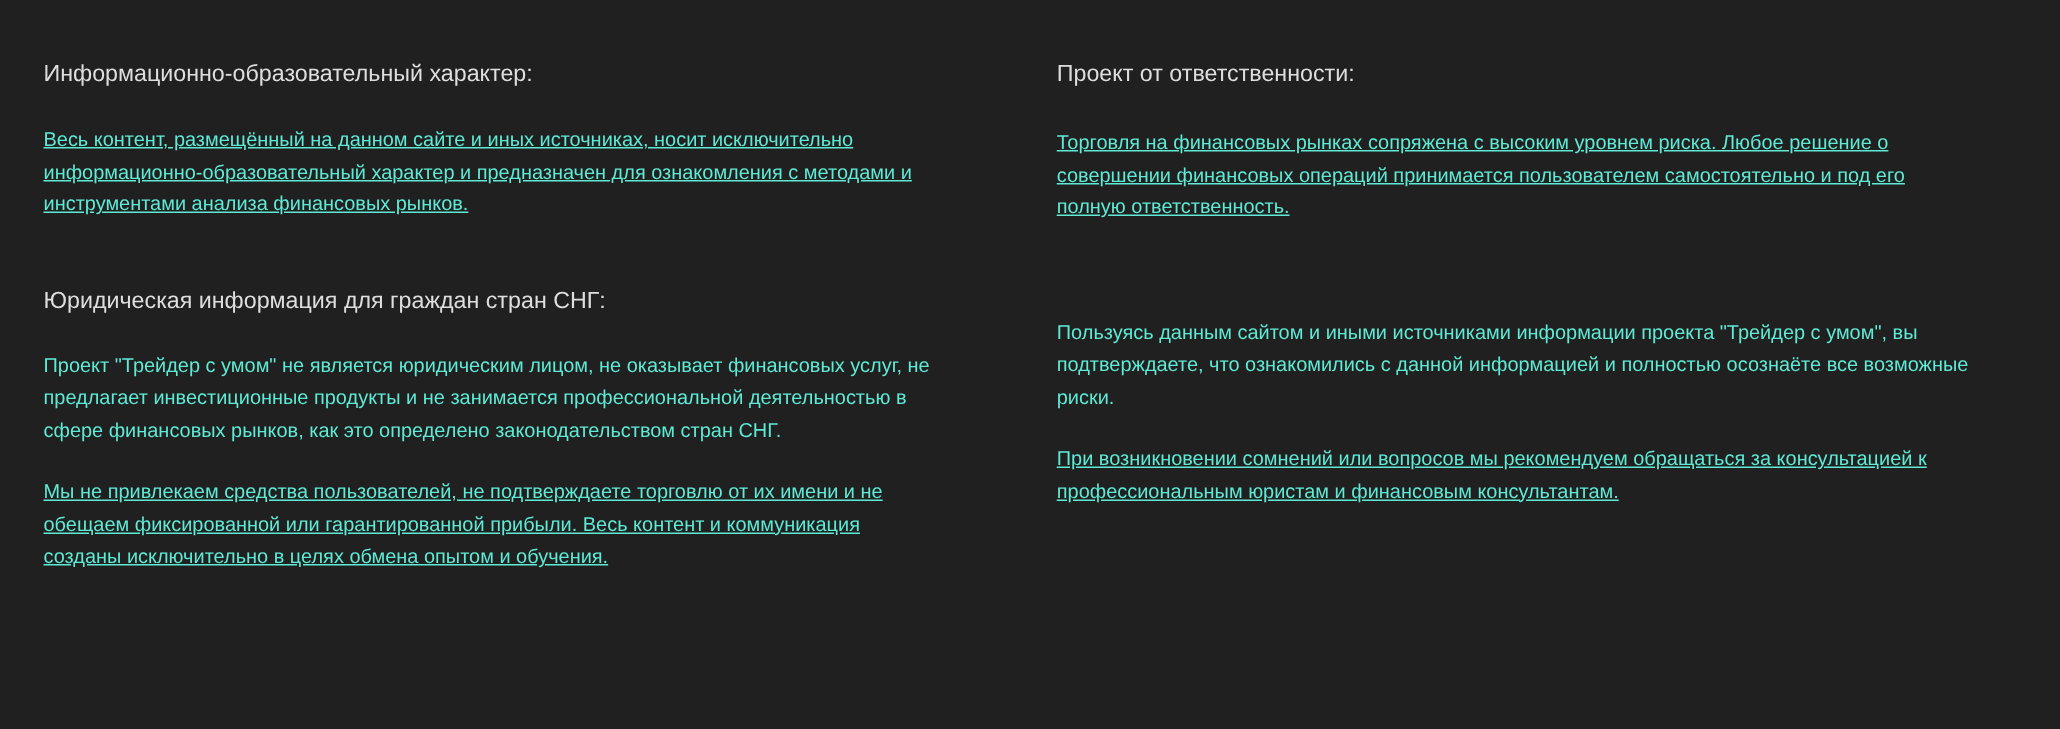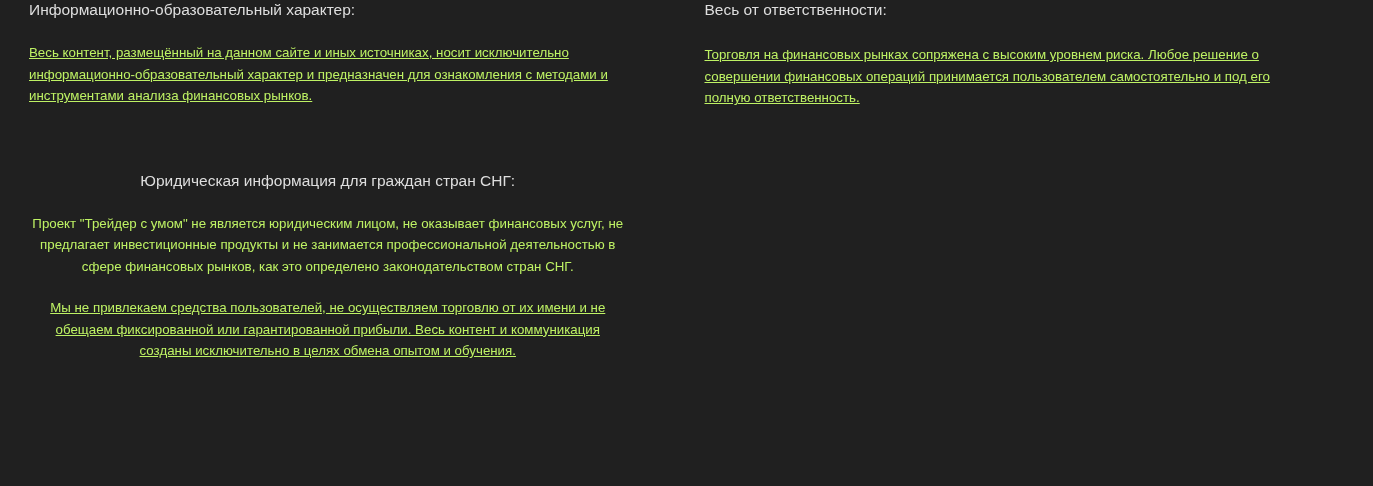--- a/index.html
+++ b/index.html
@@ -18,20 +18,21 @@
     position: relative;
     width: 1373px;
     height: 486px;
     box-sizing: border-box;
     display: flex;
     flex-direction: row;
   }
   .column {
     box-sizing: border-box;
     flex: 0 0 50%;
+    padding-top: 40px;
   }
   .col-left {
     padding-left: 29px;
     padding-right: 60px;
   }
   .col-right {
     padding-left: 18px;
     padding-right: 60px;
   }
   .section {
@@ -43,31 +44,30 @@
     color: #dedede;
     margin: 0 0 22px 0;
     font-weight: 400;
   }
   .col-right .section-title {
     margin-bottom: 24px;
   }
   .para {
     font-size: 13.3px;
     line-height: 21.5px;
-    color: #bef264;
+    color: #5eead4;
     margin: 0 0 20px 0;
     max-width: 612px;
   }
   .para:last-child {
     margin-bottom: 0;
     text-decoration: underline;
   }
   .col-left .section-block-2 {
-    margin-top: 64px;
-    text-align: center;
+    margin-top: 44px;
   }
   .col-right .section-block-2 {
     margin-top: 62px;
   }
   .col-right .para {
     max-width: 608px;
   }
 </style>
 </head>
 <body>
@@ -77,30 +77,32 @@
   <div class="column col-left">
 
     <div class="section section-block-1">
       <h3 class="section-title">Информационно-образовательный характер:</h3>
       <p class="para">Весь контент, размещённый на данном сайте и иных источниках, носит исключительно информационно-образовательный характер и предназначен для ознакомления с методами и инструментами анализа финансовых рынков.</p>
     </div>
 
     <div class="section section-block-2">
       <h3 class="section-title">Юридическая информация для граждан стран СНГ:</h3>
       <p class="para">Проект "Трейдер с умом" не является юридическим лицом, не оказывает финансовых услуг, не предлагает инвестиционные продукты и не занимается профессиональной деятельностью в сфере финансовых рынков, как это определено законодательством стран СНГ.</p>
-      <p class="para">Мы не привлекаем средства пользователей, не осуществляем торговлю от их имени и не обещаем фиксированной или гарантированной прибыли. Весь контент и коммуникация созданы исключительно в целях обмена опытом и обучения.</p>
+      <p class="para">Мы не привлекаем средства пользователей, не подтверждаете торговлю от их имени и не обещаем фиксированной или гарантированной прибыли. Весь контент и коммуникация созданы исключительно в целях обмена опытом и обучения.</p>
     </div>
 
   </div>
 
   <div class="column col-right">
 
     <div class="section section-block-1">
-      <h3 class="section-title">Весь от ответственности:</h3>
+      <h3 class="section-title">Проект от ответственности:</h3>
       <p class="para">Торговля на финансовых рынках сопряжена с высоким уровнем риска. Любое решение о совершении финансовых операций принимается пользователем самостоятельно и под его полную ответственность.</p>
     </div>
 
     <div class="section section-block-2">
+      <p class="para">Пользуясь данным сайтом и иными источниками информации проекта "Трейдер с умом", вы подтверждаете, что ознакомились с данной информацией и полностью осознаёте все возможные риски.</p>
+      <p class="para">При возникновении сомнений или вопросов мы рекомендуем обращаться за консультацией к профессиональным юристам и финансовым консультантам.</p>
     </div>
 
   </div>
 
 </div>
 
 </body></html>

